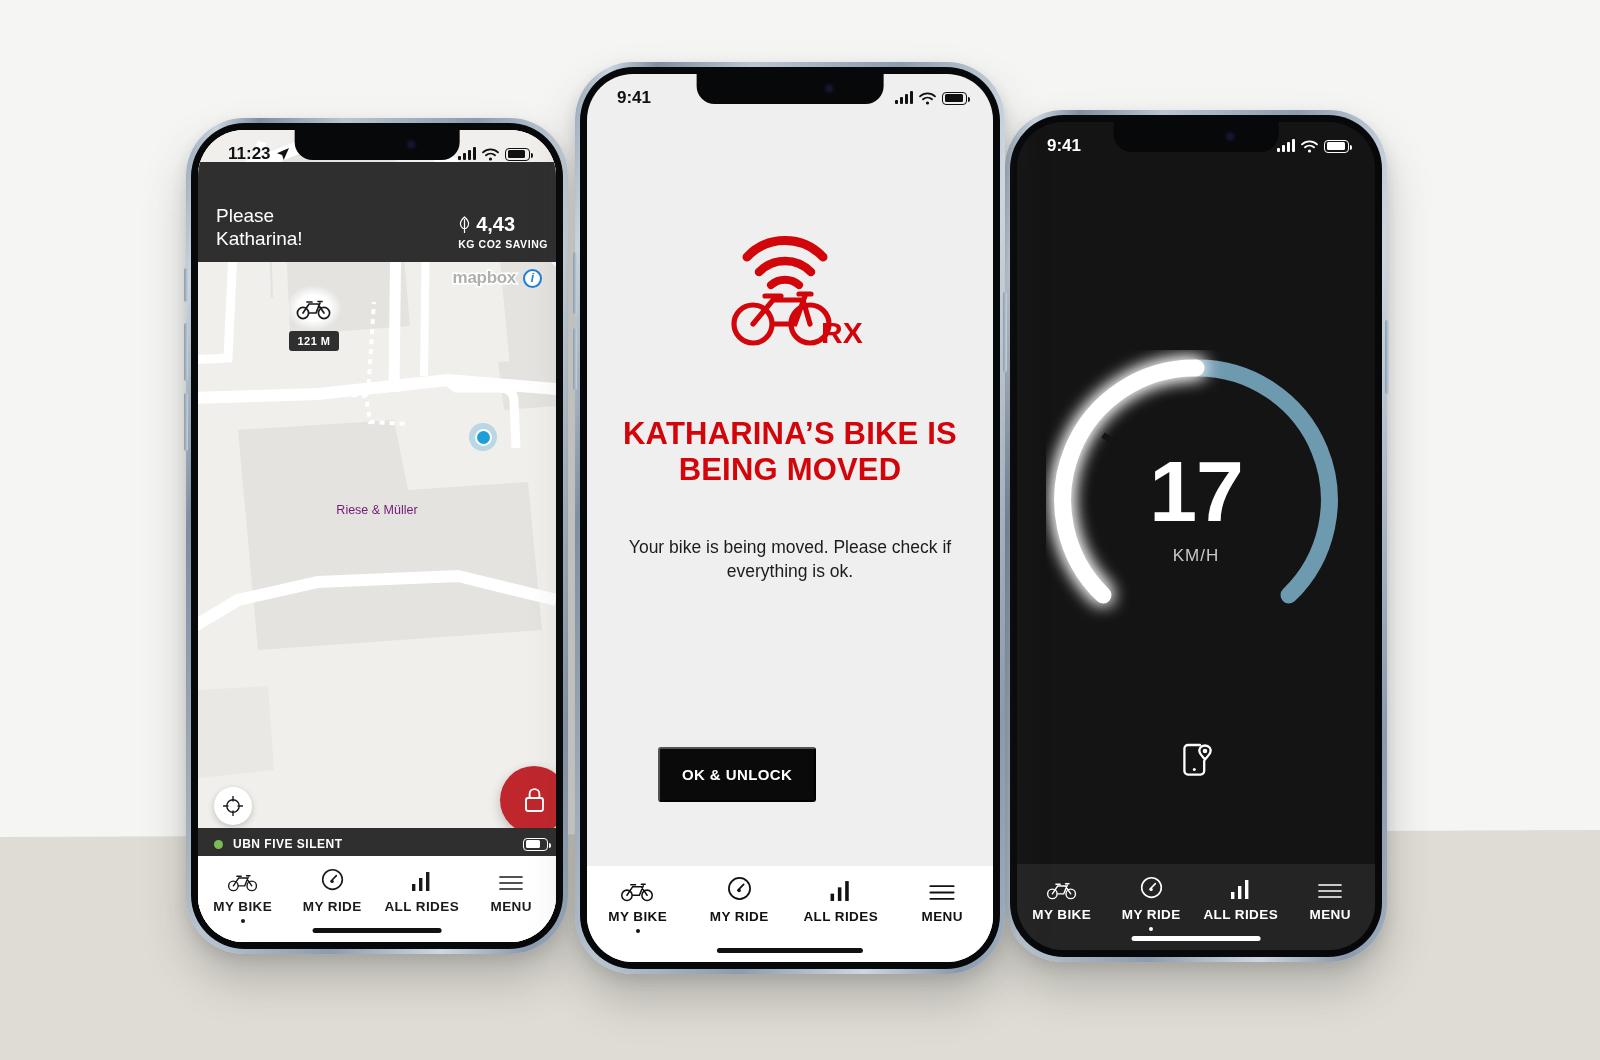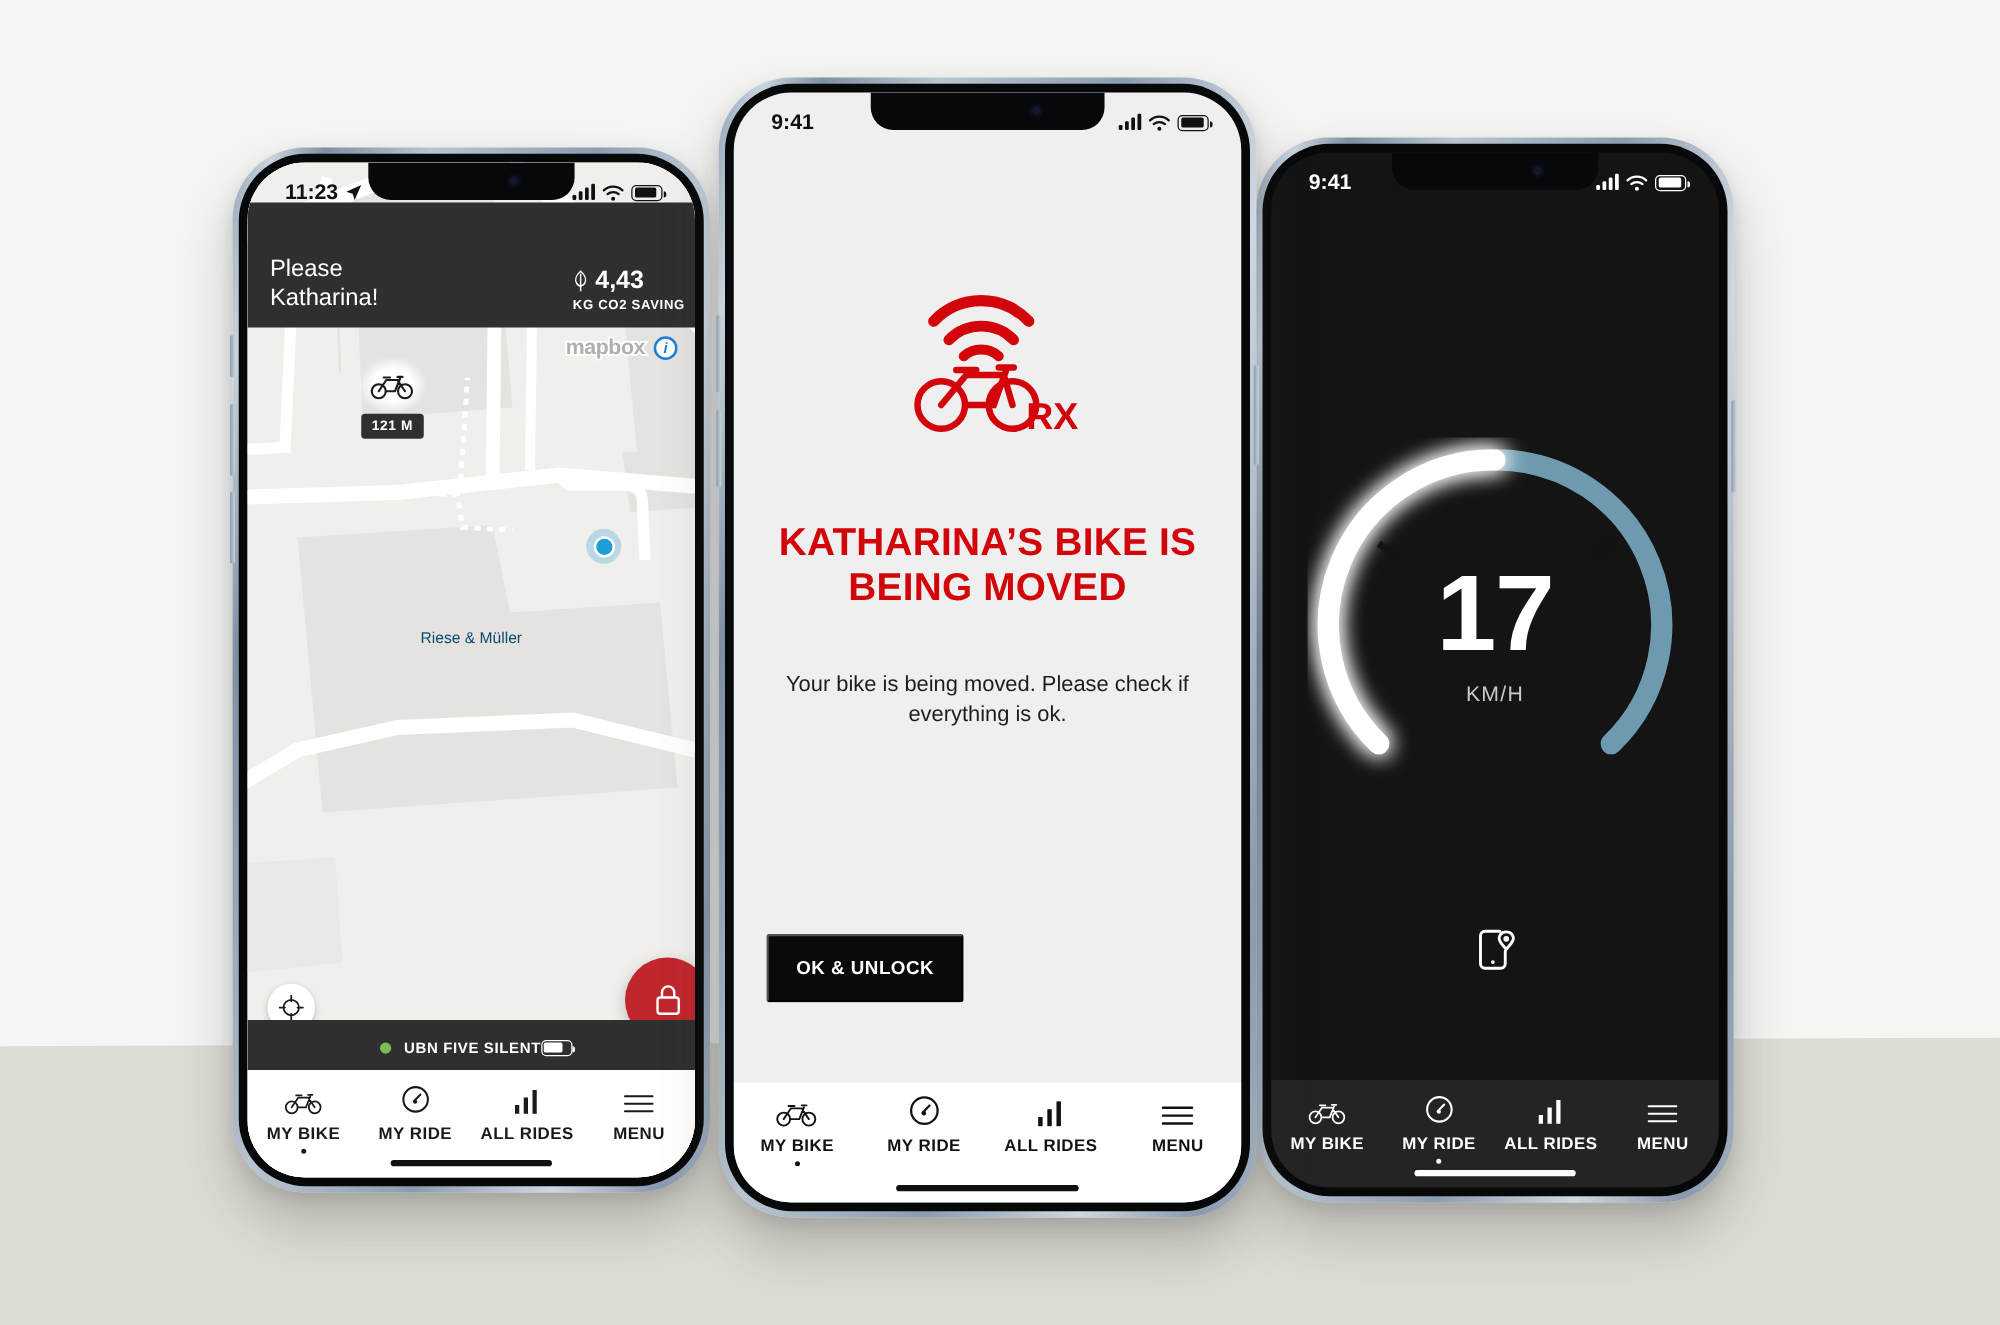--- a/index.html
+++ b/index.html
@@ -113,23 +113,23 @@
   .userdot::after{content:"";width:13px;height:13px;border-radius:50%;
      background:#1e9fd8; box-shadow:0 0 0 2px #fff;}
 
   .locate-btn{ position:absolute; left:16px; bottom:117px; width:38px;height:38px;
      border-radius:50%;background:#fff; display:flex;align-items:center;
      justify-content:center; box-shadow:0 2px 6px rgba(0,0,0,.2); z-index:5;}
   .lock-fab{ position:absolute; right:-12px; bottom:108px; width:68px;height:68px;
      border-radius:50%;background:#c0272d;display:flex;align-items:center;
      justify-content:center; z-index:5; box-shadow:0 4px 12px rgba(0,0,0,.22);}
 
-  .bikebar{ position:absolute; left:0; right:-8px; bottom:86px; height:40px;
+  .bikebar{ position:absolute; left:0; right:-8px; bottom:86px; height:28px;
      background:#2f2f2f; display:flex;align-items:center;
-     justify-content:center; padding:4px 16px 0 16px; z-index:5;}
+     justify-content:space-between; padding:4px 16px 0 16px; z-index:5;}
   .bikebar .lt{ display:flex;align-items:center;gap:10px;}
   .bikebar .gdot{ width:9px;height:9px;border-radius:50%;background:#7dbb53;}
   .bikebar .nm{ color:#fff;font-size:12px;font-weight:700;letter-spacing:.5px;}
   #p1 .tabbar{ background:#fff; color:#1a1a1a;}
 
   
   #p2 { left:575px; top:62px; width:430px; height:912px; z-index:20;}
   #p2 .screen { background:#efefef; }
   #p2 .statusbar { color:#111; }
   .c-body{ position:absolute; inset:0; display:flex; flex-direction:column;
@@ -138,21 +138,21 @@
   .head-title{ margin-top:52px; color:#d2050b; font-size:31px; font-weight:800;
      letter-spacing:.2px; line-height:1.16; text-align:center; padding:0 26px;}
   .sub-text{ margin-top:48px; color:#1c1c1c; font-size:17.5px; line-height:1.35;
      text-align:center; padding:0 38px;}
   .cta-row{ position:absolute; left:26px; right:26px; bottom:160px;
      display:flex; align-items:center; justify-content:space-between;}
   .btn-outline{ border:1.6px solid #d2050b; color:#d2050b; background:#fff;
      font-size:15px;font-weight:700;letter-spacing:.4px; padding:16px 20px;
      border-radius:3px;}
   .btn-solid{ background:#0a0a0a; color:#fff; font-size:15px;font-weight:700;
-     letter-spacing:.4px; padding:17px 22px; border-radius:3px;}
+     letter-spacing:.4px; padding:17px 22px; border-radius:3px;margin-left:45px;}
   #p2 .tabbar{ background:#fff; color:#111; height:96px;}
 
   
   #p3 { left:1005px; top:110px; width:382px; height:852px; }
   #p3 .screen { background:#141414; }
   #p3 .statusbar { color:#fff; }
   .gauge{ position:absolute; left:50%; top:228px; transform:translateX(-50%);
      width:300px;height:300px;}
   .speed-num{ position:absolute; left:0; right:0; top:98px; text-align:center;
      color:#fff; font-size:86px; font-weight:700; line-height:1; letter-spacing:-1px;}
@@ -211,21 +211,21 @@
         <svg width="36" height="24" viewBox="0 0 36 24">
           <circle cx="7" cy="17" r="5.6" fill="none" stroke="#1a1a1a" stroke-width="1.7"></circle>
           <circle cx="28" cy="17" r="5.6" fill="none" stroke="#1a1a1a" stroke-width="1.7"></circle>
           <path d="M7,17 L13,8 L22,8 L28,17 M13,17 L20,17 L24,7" fill="none" stroke="#1a1a1a" stroke-width="1.7" stroke-linecap="round"></path>
           <path d="M11,6 L16,6 M22,5.5 L26,5.5" stroke="#1a1a1a" stroke-width="1.7" stroke-linecap="round"></path>
         </svg>
       </div>
       <span class="badge">121 M</span>
     </div>
 
-    <div style="position:absolute;left:0;right:0;top:373px;text-align:center;color:#0c4a6e;font-size:12.5px;z-index:3">Riese &amp; Müller</div>
+    <div style="position:absolute;left:0;right:0;top:373px;text-align:center;color:#701a75;font-size:12.5px;z-index:3">Riese &amp; Müller</div>
 
     <div class="userdot"></div>
 
     <div class="greet">
       <div class="hi">
         <div>Please</div>
         <div>Katharina!</div>
       </div>
       <div class="co2">
         <div class="num">

